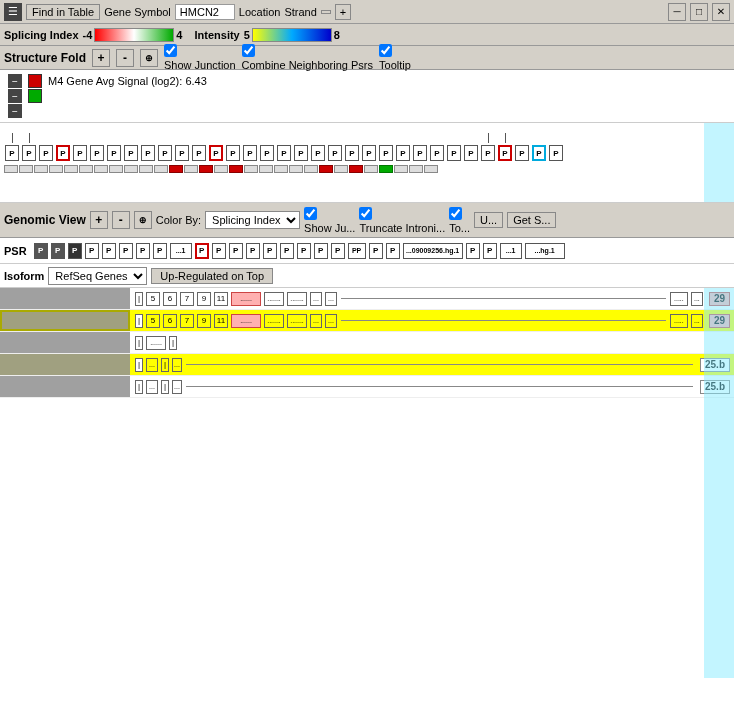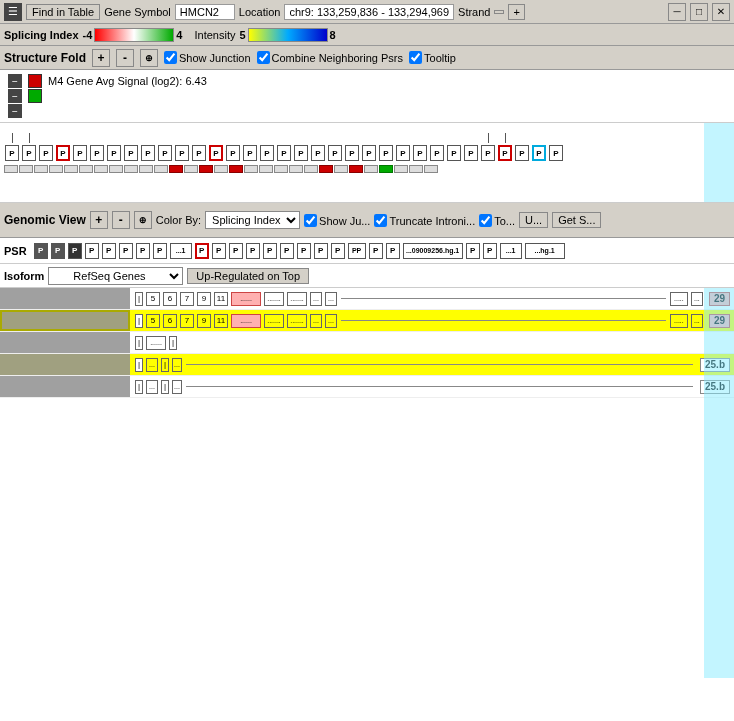--- a/index.html
+++ b/index.html
@@ -21,31 +21,31 @@
 
     
     .splicing-row {
       display: flex; align-items: center; background: #d4d0c8; border-bottom: 1px solid #999;
       padding: 2px 4px; gap: 4px; height: 22px;
     }
     .splicing-label { font-size: 11px; font-weight: bold; }
     .gradient-bar-container { display: flex; align-items: center; gap: 2px; }
     .bar-val { font-size: 11px; font-weight: bold; }
     .red-green-bar { width: 80px; height: 14px; background: linear-gradient(to right, #ff0000, #ffffff, #00aa00); border: 1px solid #888; }
-    .intensity-label { font-size: 11px; font-weight: normal; margin-left: 8px; }
+    .intensity-label { font-size: 11px; font-weight: bold; margin-left: 8px; }
     .blue-bar { width: 80px; height: 14px; background: linear-gradient(to right, #ffff00, #00aaff, #0000cc); border: 1px solid #888; }
 
     
     .structure-toolbar {
       display: flex; align-items: center; background: #d4d0c8; border-bottom: 1px solid #999;
       padding: 2px 4px; gap: 6px; height: 24px;
     }
     .section-title { font-size: 12px; font-weight: bold; }
     .zoom-btn { background: #d4d0c8; border: 1px solid #888; width: 18px; height: 18px; display: flex; align-items: center; justify-content: center; cursor: pointer; font-size: 12px; font-weight: bold; }
-    .checkbox-label { display: flex; align-items: flex-end; gap: 2px; font-size: 11px; cursor: pointer; }
+    .checkbox-label { display: flex; align-items: flex-start; gap: 2px; font-size: 11px; cursor: pointer; flex-direction: column; }
 
     
     .signal-area {
       background: #fff; border-bottom: 1px solid #ccc; padding: 3px 8px;
     }
     .signal-line { display: flex; align-items: center; gap: 6px; margin: 1px 0; font-size: 11px; }
     .color-box { width: 14px; height: 14px; border: 1px solid #333; }
     .minus-btn { background: #444; color: #fff; width: 14px; height: 14px; display: flex; align-items: center; justify-content: center; font-size: 10px; cursor: pointer; border: none; }
 
     
@@ -76,21 +76,21 @@
       padding: 2px 4px; height: 26px; overflow: hidden;
     }
     .psr-row-label { font-size: 11px; font-weight: bold; margin-right: 6px; }
 
     
     .isoform-toolbar {
       display: flex; align-items: center; background: #fff; border-bottom: 1px solid #ccc;
       padding: 2px 4px; gap: 4px; height: 24px;
     }
     .isoform-label { font-size: 11px; font-weight: bold; }
-    .isoform-select { font-size: 11px; border: 1px solid #888; background: #fff; padding: 1px 20px; height: 18px; }
+    .isoform-select { font-size: 11px; border: 1px solid #888; background: #fff; padding: 1px 2px; height: 18px; }
     .updown-btn { background: #d4d0c8; border: 1px solid #888; padding: 1px 8px; font-size: 11px; cursor: pointer; }
 
     
     .isoform-area { background: #fff; position: relative; }
     .isoform-track { display: flex; align-items: center; height: 22px; position: relative; border-bottom: 1px solid #eee; }
     .isoform-track.highlighted { background: #ffff00; }
     .isoform-label-col { width: 130px; background: #b0b0b0; height: 100%; display: flex; align-items: center; padding-left: 4px; }
     .isoform-content { flex: 1; display: flex; align-items: center; height: 100%; position: relative; overflow: hidden; }
 
     
@@ -110,21 +110,20 @@
   </style>
 </head>
 <body>
 
 <div class="top-toolbar">
   <div style="background:#444;color:#fff;width:18px;height:18px;display:flex;align-items:center;justify-content:center;cursor:pointer;">☰</div>
   <button class="toolbar-btn">Find in Table</button>
   <span class="toolbar-label">Gene Symbol</span>
   <span class="toolbar-value">HMCN2</span>
   <span class="toolbar-label">Location</span>
-  <span class="toolbar-value" style="min-width:160px;">chr9: 133,259,836 - 133,294,969</span>
   <span class="toolbar-label">Strand</span>
   <span class="strand-box"></span>
   <button class="strand-plus">+</button>
   <div style="flex:1;"></div>
   <button class="icon-btn">─</button>
   <button class="icon-btn">□</button>
   <button class="icon-btn">✕</button>
 </div>
 
 <div class="splicing-row">

